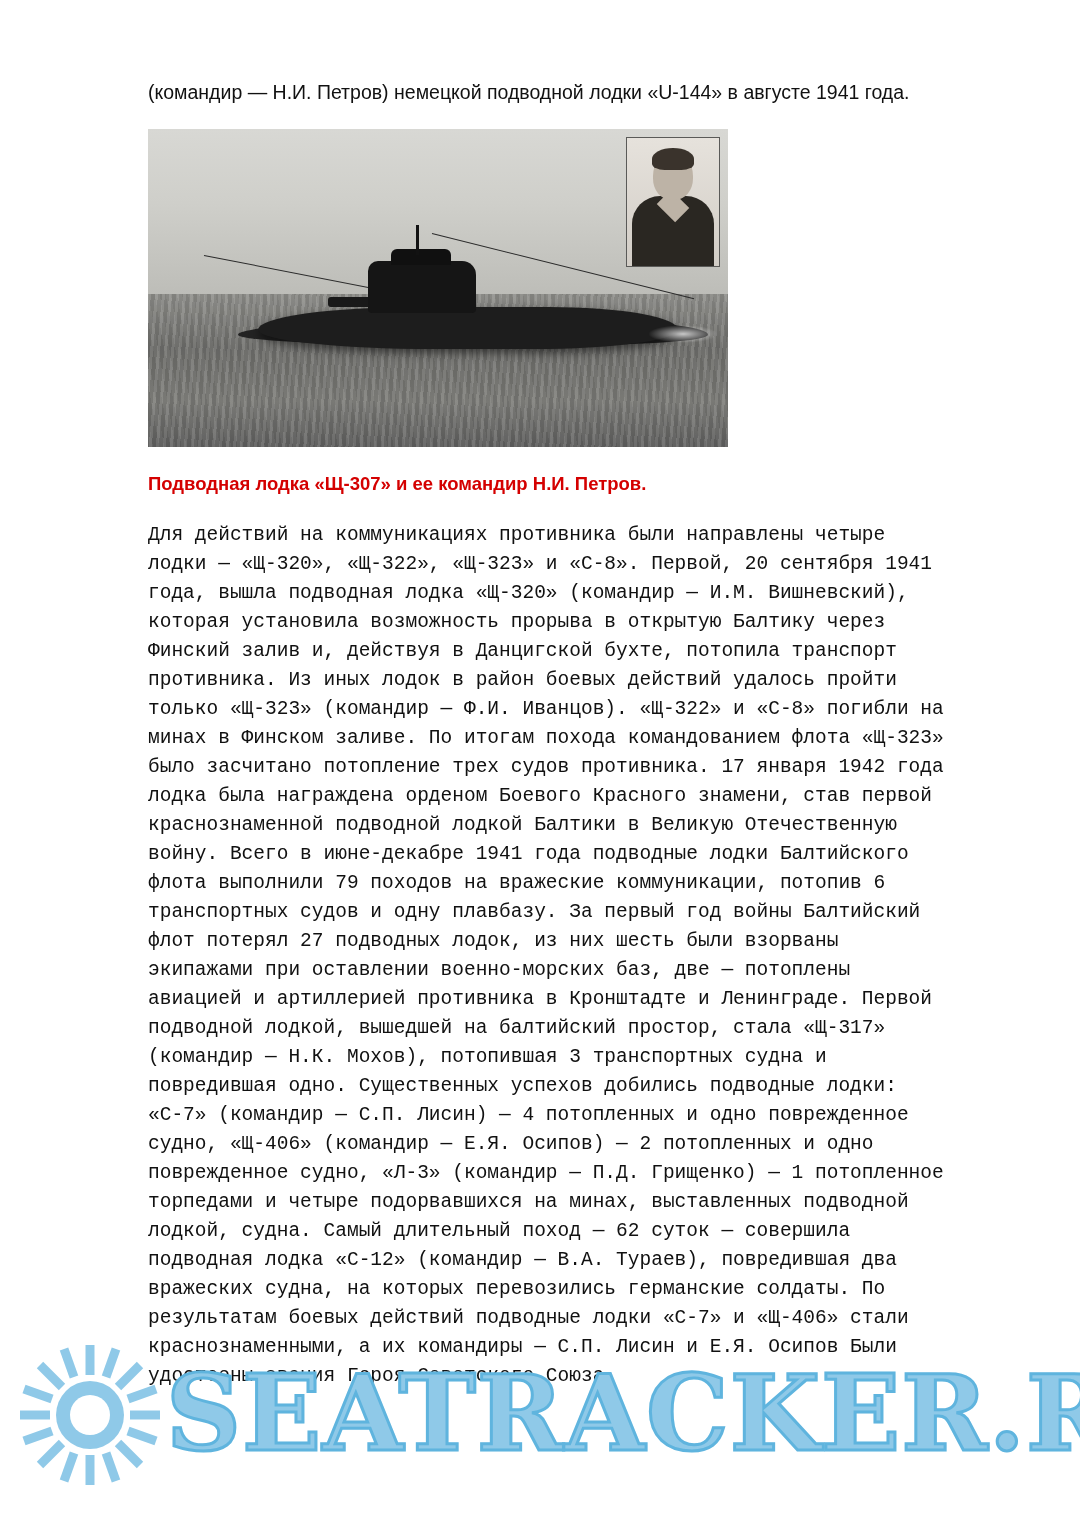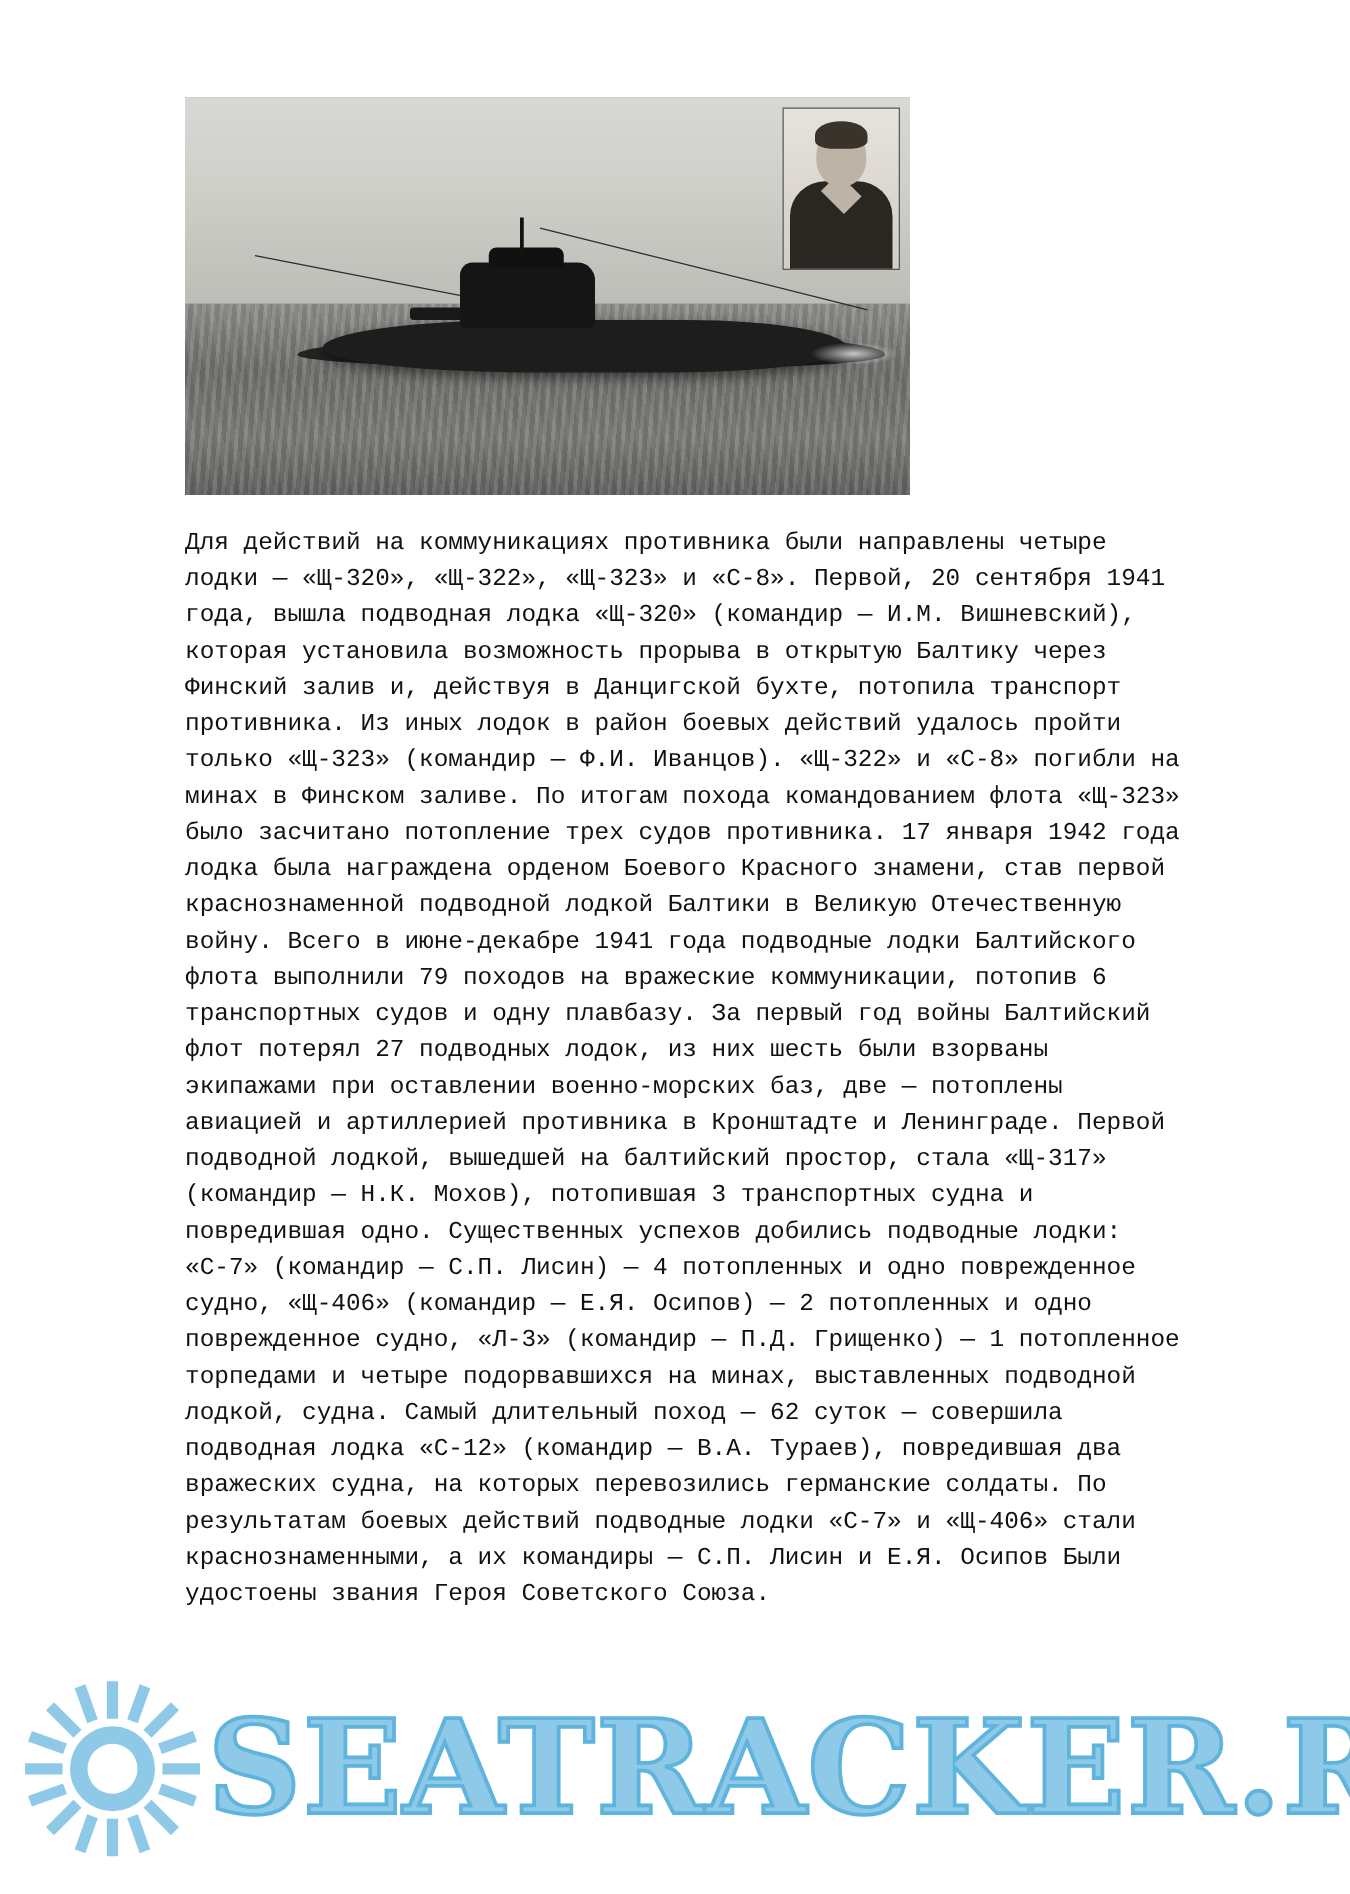--- a/index.html
+++ b/index.html
@@ -246,20 +246,21 @@
     white-space: nowrap;
   }
 </style>
 </head>
 <body>
 
 <div class="page">
 
   <div class="content">
 
+    <p class="intro-text">(командир — Н.И. Петров) немецкой подводной лодки «U-144» в августе 1941 года.</p>
 
     <div class="photo-wrap">
       <div class="photo-sky"></div>
       <div class="photo-sea"></div>
       <div class="rig-line-a"></div>
       <div class="rig-line-b"></div>
       <div class="sub-hull2"></div>
       <div class="sub-hull"></div>
       <div class="sub-gun"></div>
       <div class="sub-tower"></div>
@@ -268,20 +269,21 @@
       <div class="bow-wake"></div>
 
       <div class="portrait">
         <div class="portrait-body"></div>
         <div class="portrait-collar"></div>
         <div class="portrait-head"></div>
         <div class="portrait-hair"></div>
       </div>
     </div>
 
+    <p class="caption">Подводная лодка «Щ-307» и ее командир Н.И. Петров.</p>
 
     <p class="body-text">Для действий на коммуникациях противника были направлены четыре лодки — «Щ-320», «Щ-322», «Щ-323» и «С-8». Первой, 20 сентября 1941 года, вышла подводная лодка «Щ-320» (командир — И.М. Вишневский), которая установила возможность прорыва в открытую Балтику через Финский залив и, действуя в Данцигской бухте, потопила транспорт противника. Из иных лодок в район боевых действий удалось пройти только «Щ-323» (командир — Ф.И. Иванцов). «Щ-322» и «С-8» погибли на минах в Финском заливе. По итогам похода командованием флота «Щ-323» было засчитано потопление трех судов противника. 17 января 1942 года лодка была награждена орденом Боевого Красного знамени, став первой краснознаменной подводной лодкой Балтики в Великую Отечественную войну. Всего в июне-декабре 1941 года подводные лодки Балтийского флота выполнили 79 походов на вражеские коммуникации, потопив 6 транспортных судов и одну плавбазу. За первый год войны Балтийский флот потерял 27 подводных лодок, из них шесть были взорваны экипажами при оставлении военно-морских баз, две — потоплены авиацией и артиллерией противника в Кронштадте и Ленинграде. Первой подводной лодкой, вышедшей на балтийский простор, стала «Щ-317» (командир — Н.К. Мохов), потопившая 3 транспортных судна и повредившая одно. Существенных успехов добились подводные лодки: «С-7» (командир — С.П. Лисин) — 4 потопленных и одно поврежденное судно, «Щ-406» (командир — Е.Я. Осипов) — 2 потопленных и одно поврежденное судно, «Л-3» (командир — П.Д. Грищенко) — 1 потопленное торпедами и четыре подорвавшихся на минах, выставленных подводной лодкой, судна. Самый длительный поход — 62 суток — совершила подводная лодка «С-12» (командир — В.А. Тураев), повредившая два вражеских судна, на которых перевозились германские солдаты. По результатам боевых действий подводные лодки «С-7» и «Щ-406» стали краснознаменными, а их командиры — С.П. Лисин и Е.Я. Осипов Были удостоены звания Героя Советского Союза.</p>
 
   </div>
 
   <div class="watermark">
     <svg class="wm-sun" viewBox="0 0 148 148">
       <g fill="#8fc9e8">
         <circle cx="74" cy="74" r="34"></circle>
         <g stroke="#8fc9e8" stroke-width="9" stroke-linecap="butt">

